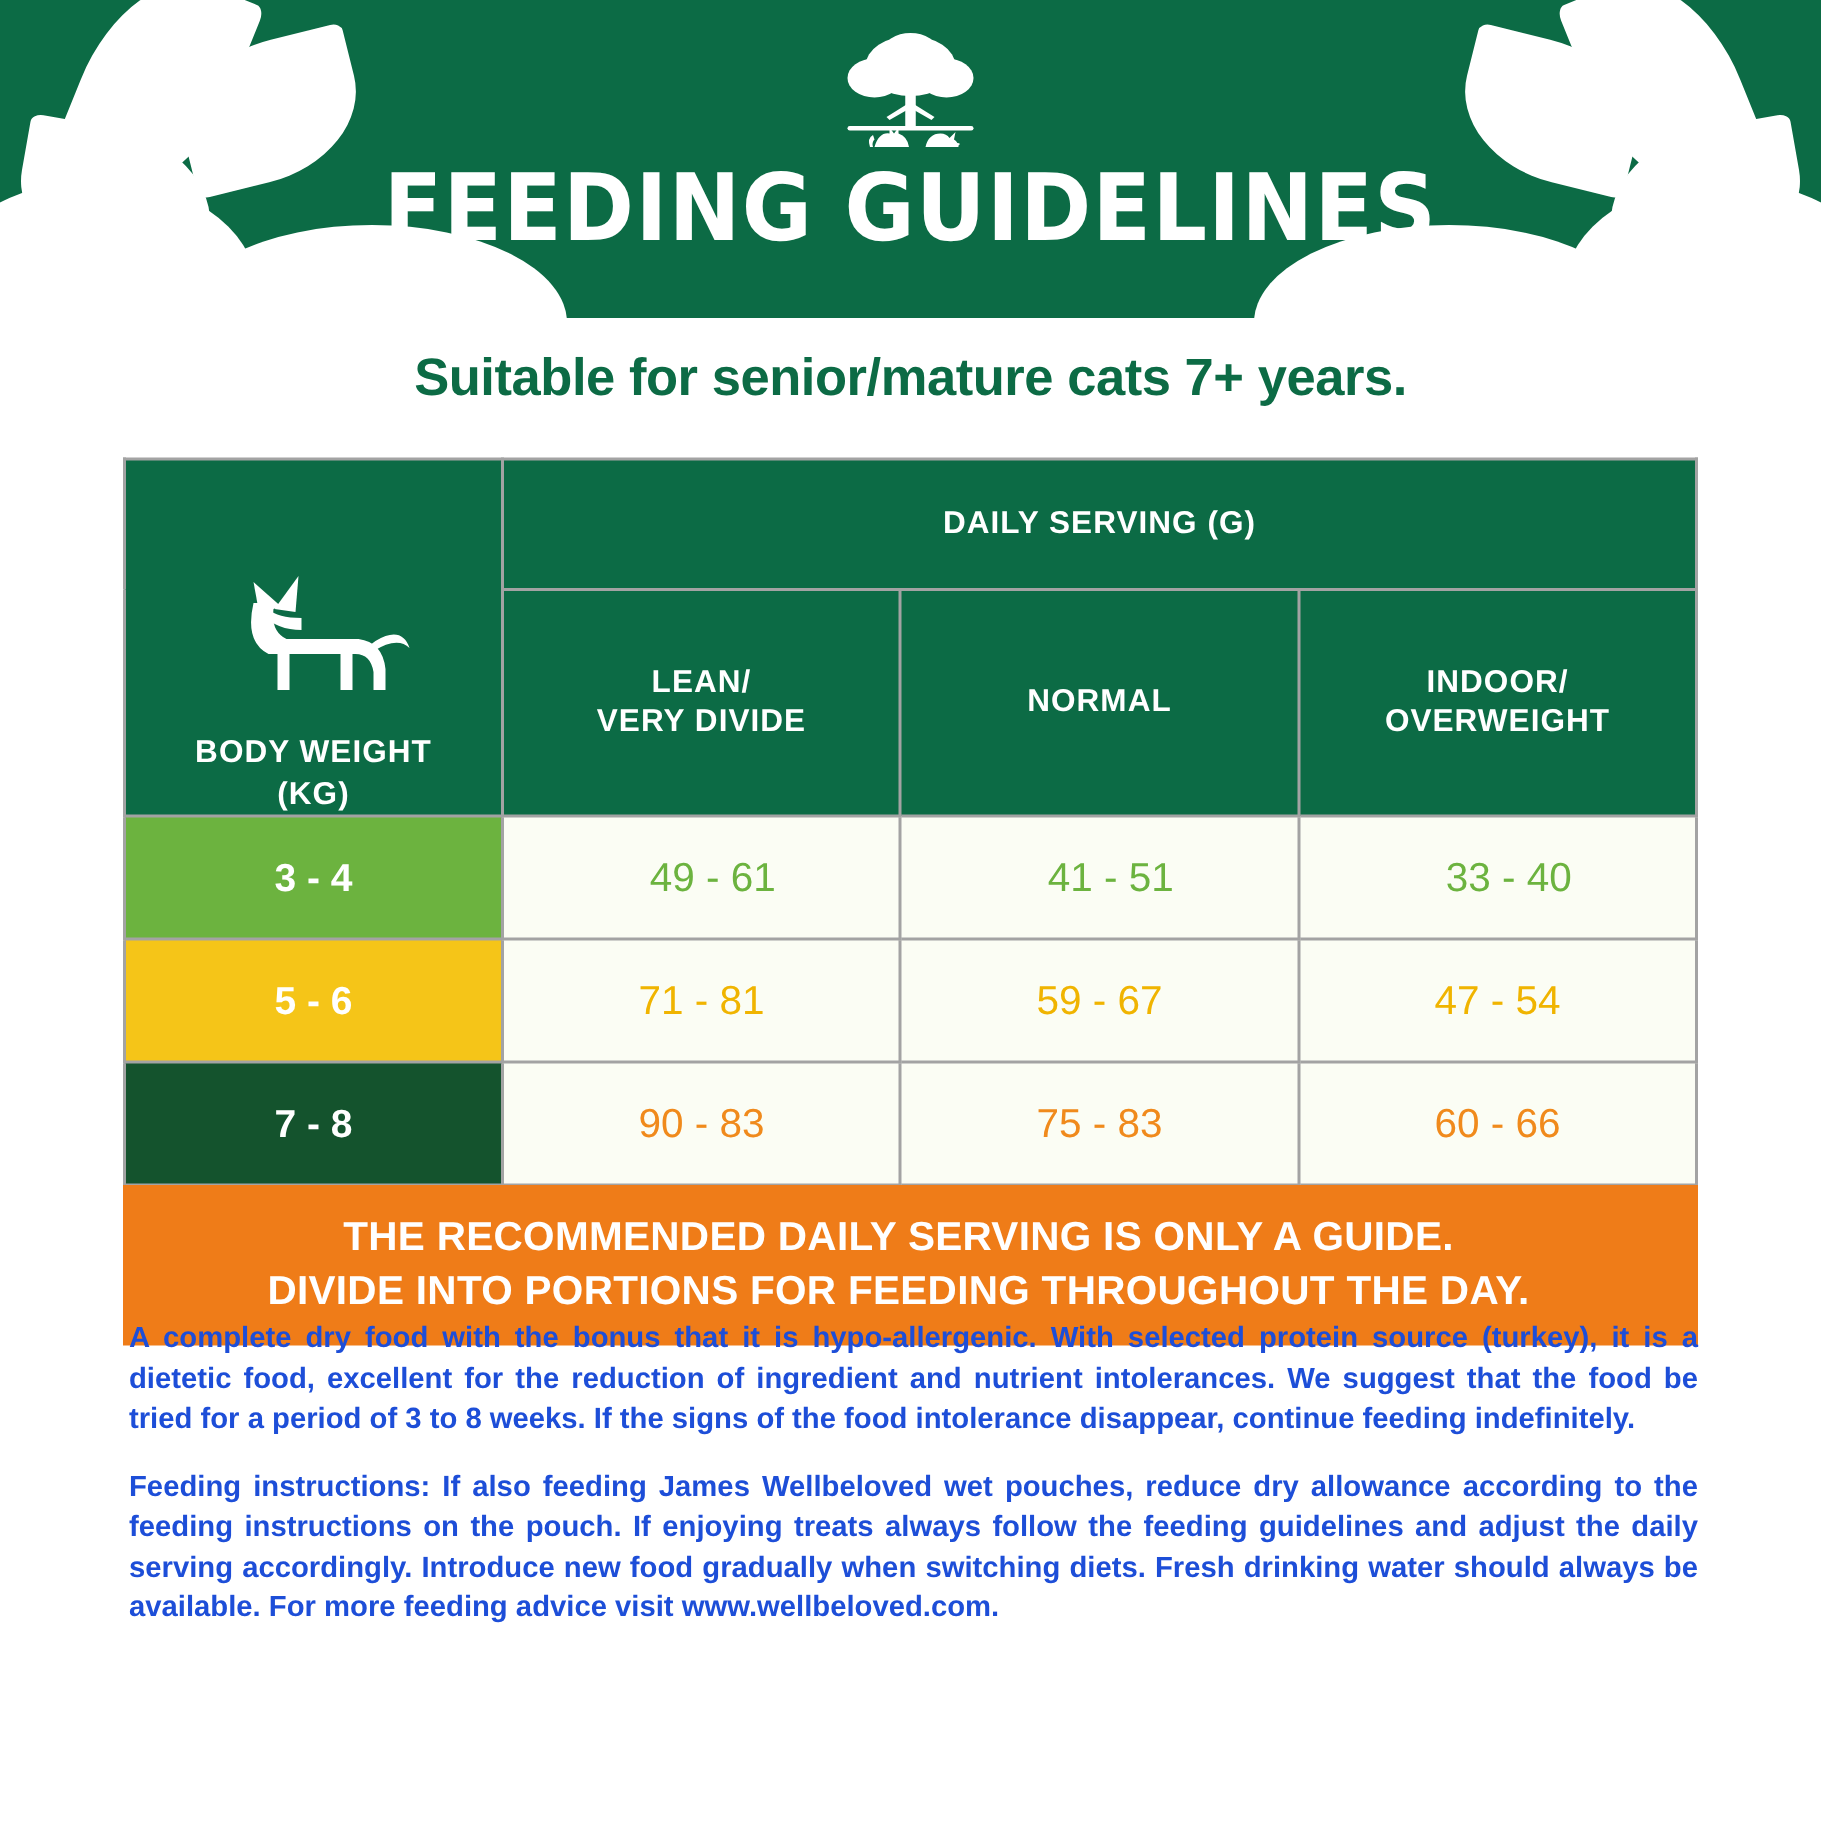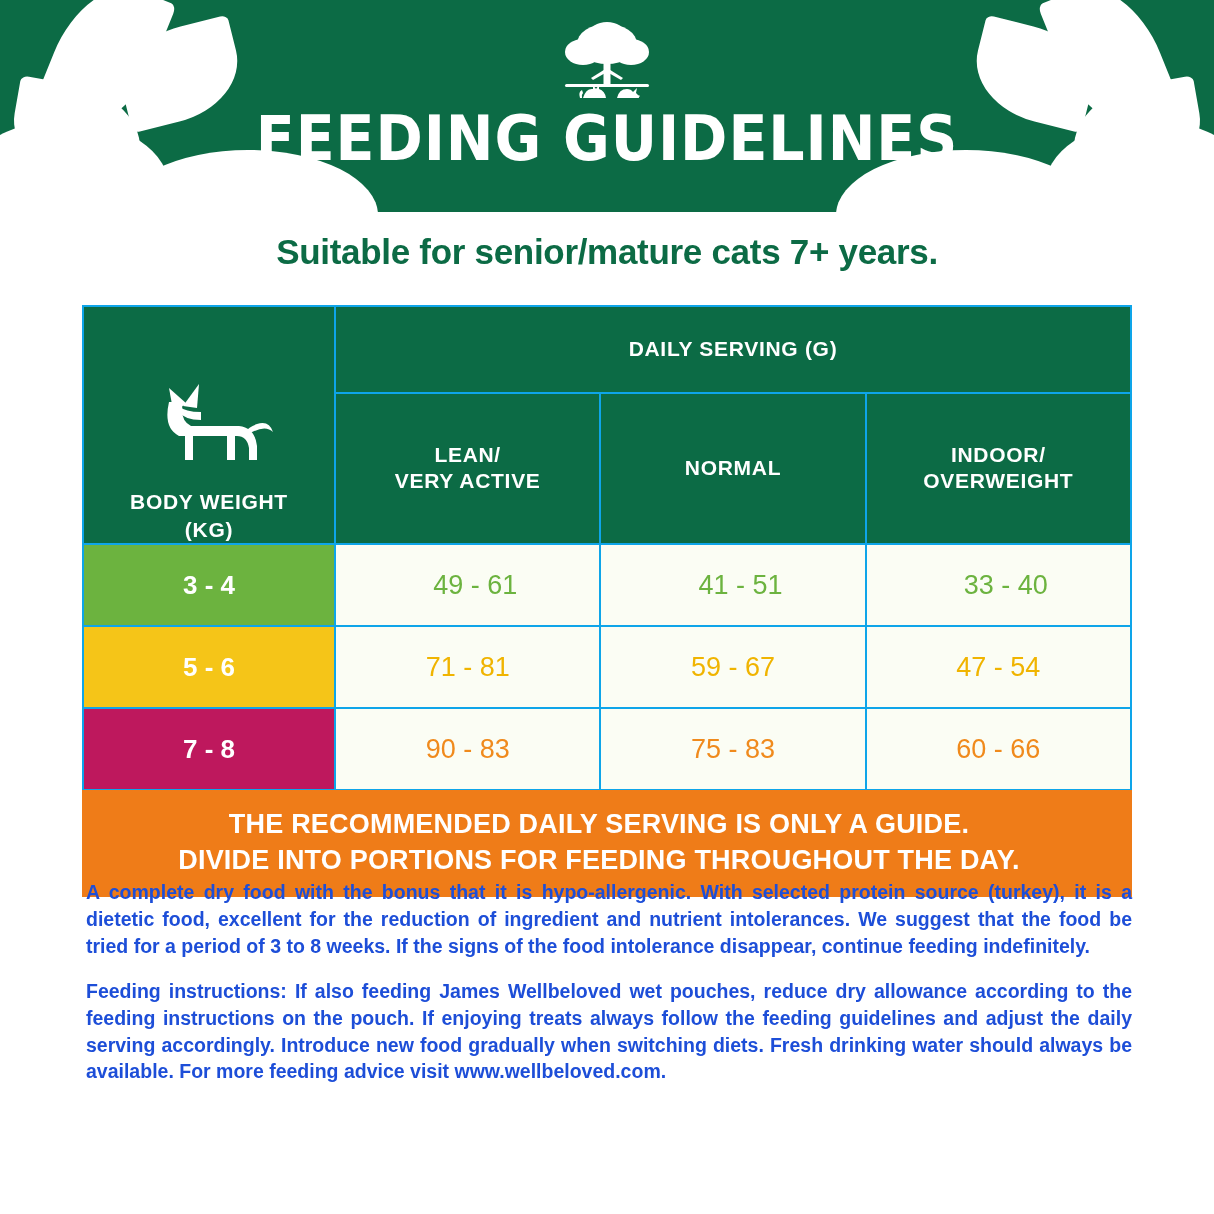--- a/index.html
+++ b/index.html
@@ -75,21 +75,21 @@
     left: 82px;
     top: 305px;
     width: 1050px;
   }
   table.feeding {
     border-collapse: collapse;
     width: 100%;
     table-layout: fixed;
   }
   table.feeding td, table.feeding th {
-    border: 2px solid #0ea5e9;
+    border: 2px solid #a3a3a3;
     padding: 0;
   }
   .hdr-green {
     background: #0c6b45;
     color: #ffffff;
     text-align: center;
     font-weight: bold;
     font-size: 21px;
     letter-spacing: 0.7px;
     line-height: 1.25;
@@ -130,21 +130,21 @@
     text-align: center;
     font-size: 27px;
     height: 82px;
     background: #fbfdf4;
     font-weight: 500;
   }
   .row-green .wt-cell { background: #6cb33f; }
   .row-green .val-cell { color: #6cb33f; padding-left: 15px; }
   .row-yellow .wt-cell { background: #f5c518; }
   .row-yellow .val-cell { color: #f0b400; }
-  .row-orange .wt-cell { background: #be185d; }
+  .row-orange .wt-cell { background: #14532d; }
   .row-orange .val-cell { color: #f08a1c; }
 
   
   .note-bar {
     position: absolute;
     left: 82px;
     top: 790px;
     width: 1050px;
     background: #ef7c18;
     color: #ffffff;
@@ -234,21 +234,21 @@
             </g>
           </svg>
           <span>BODY WEIGHT</span><br>
           <span>(KG)</span>
         </td>
         <td class="hdr-green daily-top" colspan="3">DAILY SERVING (G)</td>
       </tr>
       <tr>
         <td class="hdr-green sub-hdr" style="width:266px;">
           <span>LEAN/</span><br>
-          <span>VERY ACTIVE</span>
+          <span>VERY DIVIDE</span>
         </td>
         <td class="hdr-green sub-hdr" style="width:266px;">
           <span>NORMAL</span>
         </td>
         <td class="hdr-green sub-hdr" style="width:266px;">
           <span>INDOOR/</span><br>
           <span>OVERWEIGHT</span>
         </td>
       </tr>
 

